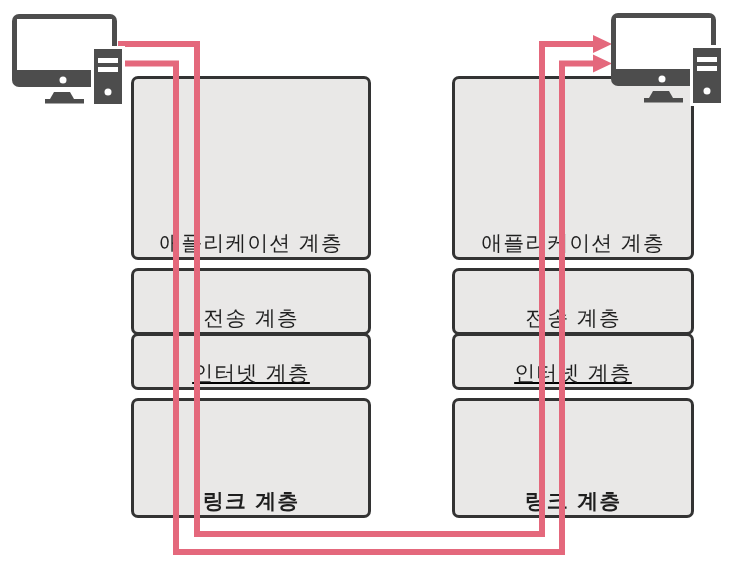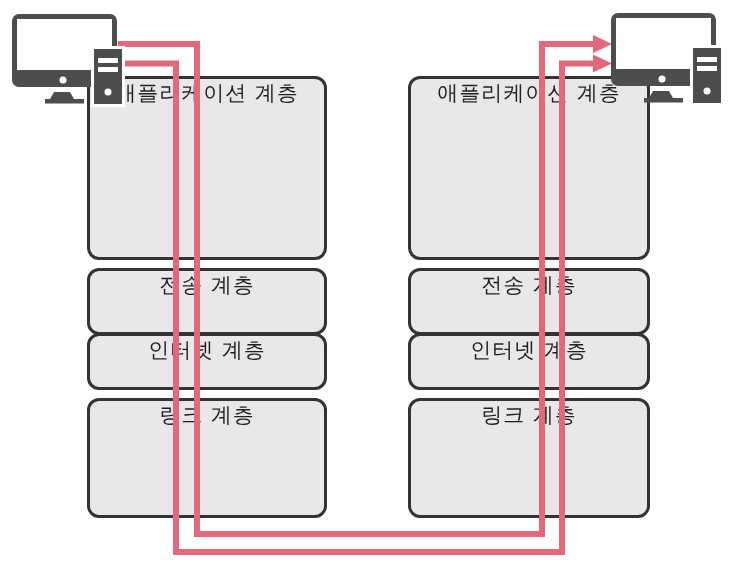--- a/index.html
+++ b/index.html
@@ -3,29 +3,29 @@
 <meta charset="utf-8">
 <style>
   html,body{margin:0;padding:0;background:#fff;}
   .canvas{
     position:relative;width:736px;height:566px;background:#ffffff;overflow:hidden;
     font-family:"DejaVu Sans","Liberation Sans",sans-serif;
   }
   
   .box{
     position:absolute;box-sizing:border-box;
-    background:#e9e8e7;border:3px solid #333333;border-radius:12px;
-    display:flex;align-items:flex-start;justify-content:center;
+    background:#e9e8e7;border:3px solid #333333;border-radius:7px;
+    display:flex;align-items:flex-end;justify-content:center;margin-left:44px;
   }
   .lc{left:87px;width:240px;}
   .rc{left:408px;width:242px;}
   .r1{top:76px;height:184px;}
   .r2{top:268px;height:67px;}
-  .r3{top:333px;height:57px;}
-  .r4{top:398px;height:120px;}
+  .r3{top:333px;height:57px;text-decoration:underline;}
+  .r4{top:398px;height:120px;font-weight:bold;}
   .layer-label{
     font-size:21px;color:#1f1f1f;letter-spacing:1px;white-space:nowrap;
   }
   
   .flow{position:absolute;left:0;top:0;pointer-events:none;}
   .pink-line{fill:none;stroke:#e4687c;stroke-width:6;}
   .pink-fill{fill:#e4687c;stroke:none;}
   
   .pc{position:absolute;width:120px;height:100px;}
   .pc-left{left:6px;top:8px;}

